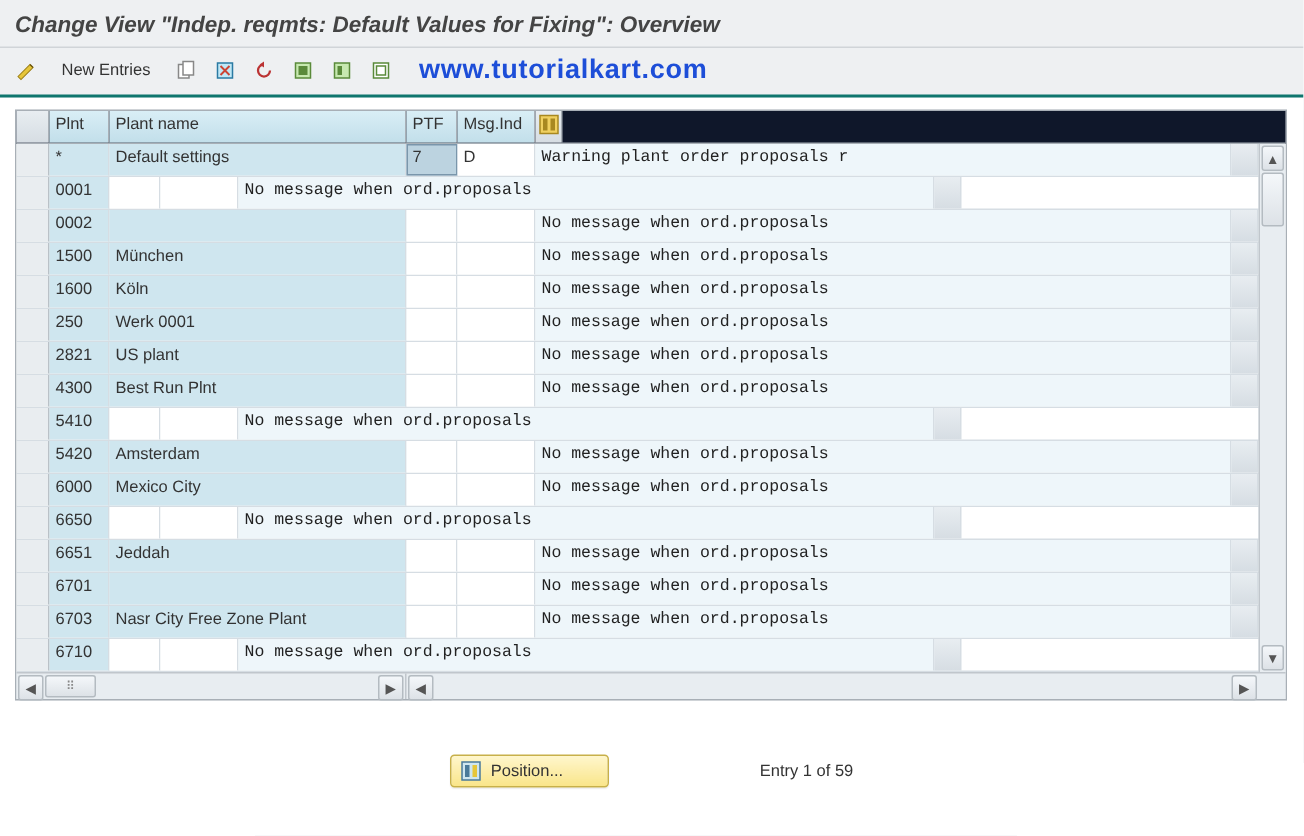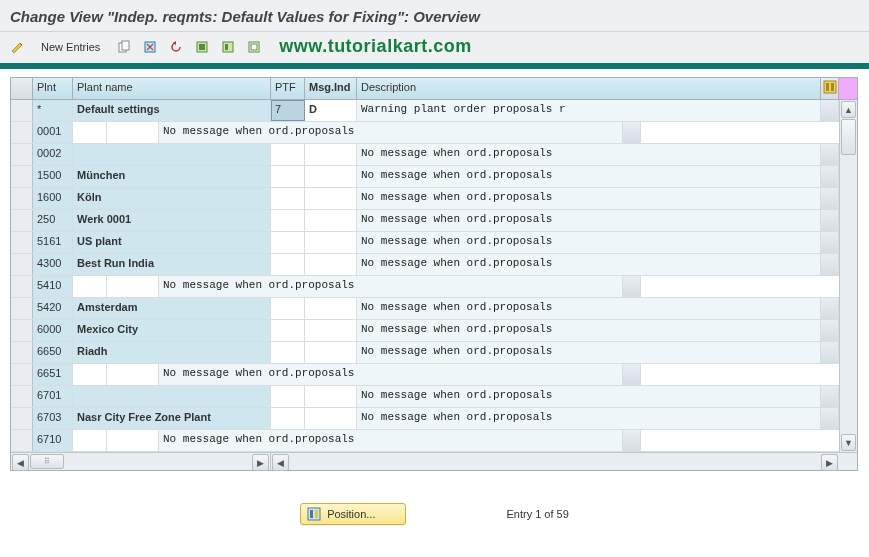--- a/index.html
+++ b/index.html
@@ -21,21 +21,21 @@
   }
   .title {
     font-size: 15px;
     font-style: italic;
     font-weight: bold;
     color: #444;
   }
   .toolbar {
     background: #eef0f2;
     padding: 4px 6px 6px 6px;
-    border-bottom: 6px solid #0f766e;
+    border-bottom: 2px solid #0f766e;
     display: flex;
     align-items: center;
     gap: 4px;
   }
   .tb-btn {
     display: inline-flex;
     align-items: center;
     justify-content: center;
     width: 22px;
     height: 20px;
@@ -45,53 +45,53 @@
   }
   .tb-new {
     width: auto;
     padding: 2px 8px;
     font-size: 11px;
     color: #333;
   }
   .watermark {
     margin-left: 10px;
     font-size: 18px;
-    color: #15803d;
+    color: #1d4ed8;
     font-weight: bold;
     letter-spacing: 0.5px;
   }
   .content {
     padding: 8px 10px;
   }
   .grid-wrap {
     border: 1px solid #a8afb6;
     width: 848px;
     position: relative;
     background:#eef0f2;
   }
   .grid-header {
     display: flex;
-    background: #f0abfc;
+    background: #0f172a;
     border-bottom: 1px solid #a8afb6;
     height: 22px;
   }
   .gh-cell {
     border-right: 1px solid #a8afb6;
     padding: 3px 4px;
     font-size: 11px;
     color: #333;
     overflow: hidden;
     white-space: nowrap;
     background: linear-gradient(#d9eef6, #c2dfea);
   }
   .col-sel   { width: 22px;  background: linear-gradient(#e8edf1,#d6dde3); }
   .col-plnt  { width: 40px; }
   .col-name  { width: 198px; }
   .col-ptf   { width: 34px; }
-  .col-msg   { width: 52px; font-weight: bold; }
+  .col-msg   { width: 52px; }
   .col-desc  { width: 464px; }
   .col-cfg   { width: 18px; background: linear-gradient(#e8edf1,#d6dde3); }
   .grid-body {
     max-height: 352px;
     overflow: hidden;
     position: relative;
   }
   .grid-row {
     display: flex;
     height: 22px;
@@ -101,21 +101,21 @@
   .gc {
     border-right: 1px solid #d6dde3;
     padding: 3px 4px;
     font-size: 11px;
     overflow: hidden;
     white-space: nowrap;
     text-overflow: clip;
   }
   .gc.col-sel { background:#e9edf0; border-right-color:#bac1c7; }
   .gc.col-plnt { background:#cfe6ef; }
-  .gc.col-name { background:#cfe6ef;font-weight:bold; }
+  .gc.col-name { background:#cfe6ef; }
   .gc.col-ptf  { background:#fff; }
   .gc.col-msg  { background:#fff; }
   .gc.col-desc { background:#eef6fa; font-family: "Courier New", monospace; font-size:11px; color:#222; }
   .ptf-active {
     background: #bcd3e0 !important;
     border: 1px solid #7a96ab;
     padding: 2px 3px;
   }
   .grid-vscroll {
     position: absolute;
@@ -235,21 +235,20 @@
 </div>
 
 <div class="content">
   <div class="grid-wrap">
     <div class="grid-header">
       <div class="gh-cell col-sel"></div>
       <div class="gh-cell col-plnt">Plnt</div>
       <div class="gh-cell col-name">Plant name</div>
       <div class="gh-cell col-ptf">PTF</div>
       <div class="gh-cell col-msg">Msg.Ind</div>
-      <div class="gh-cell col-desc">Description</div>
       <div class="gh-cell col-cfg" style="padding:2px;">
         <svg width="14" height="14" viewBox="0 0 14 14">
             <rect x="1" y="1" width="12" height="12" fill="#f0d060" stroke="#a88820"></rect>
             <rect x="3" y="3" width="3" height="8" fill="#a88820"></rect>
             <rect x="8" y="3" width="3" height="8" fill="#a88820"></rect>
           </svg>
       </div>
     </div>
     <div class="grid-body" id="grid-body">
         <div class="grid-row">
@@ -300,31 +299,31 @@
           <div class="gc col-sel"></div>
           <div class="gc col-plnt">250</div>
           <div class="gc col-name">Werk 0001</div>
           <div class="gc col-ptf"></div>
           <div class="gc col-msg"></div>
           <div class="gc col-desc">No message when ord.proposals</div>
           <div class="gc col-cfg"></div>
         </div>
         <div class="grid-row">
           <div class="gc col-sel"></div>
-          <div class="gc col-plnt">5161</div>
+          <div class="gc col-plnt">2821</div>
           <div class="gc col-name">US plant</div>
           <div class="gc col-ptf"></div>
           <div class="gc col-msg"></div>
           <div class="gc col-desc">No message when ord.proposals</div>
           <div class="gc col-cfg"></div>
         </div>
         <div class="grid-row">
           <div class="gc col-sel"></div>
           <div class="gc col-plnt">4300</div>
-          <div class="gc col-name">Best Run India</div>
+          <div class="gc col-name">Best Run Plnt</div>
           <div class="gc col-ptf"></div>
           <div class="gc col-msg"></div>
           <div class="gc col-desc">No message when ord.proposals</div>
           <div class="gc col-cfg"></div>
         </div>
         <div class="grid-row">
           <div class="gc col-sel"></div>
           <div class="gc col-plnt">5410</div>
           <div class="gc col-ptf"></div>
           <div class="gc col-msg"></div>
@@ -345,29 +344,29 @@
           <div class="gc col-plnt">6000</div>
           <div class="gc col-name">Mexico City</div>
           <div class="gc col-ptf"></div>
           <div class="gc col-msg"></div>
           <div class="gc col-desc">No message when ord.proposals</div>
           <div class="gc col-cfg"></div>
         </div>
         <div class="grid-row">
           <div class="gc col-sel"></div>
           <div class="gc col-plnt">6650</div>
-          <div class="gc col-name">Riadh</div>
           <div class="gc col-ptf"></div>
           <div class="gc col-msg"></div>
           <div class="gc col-desc">No message when ord.proposals</div>
           <div class="gc col-cfg"></div>
         </div>
         <div class="grid-row">
           <div class="gc col-sel"></div>
           <div class="gc col-plnt">6651</div>
+          <div class="gc col-name">Jeddah</div>
           <div class="gc col-ptf"></div>
           <div class="gc col-msg"></div>
           <div class="gc col-desc">No message when ord.proposals</div>
           <div class="gc col-cfg"></div>
         </div>
         <div class="grid-row">
           <div class="gc col-sel"></div>
           <div class="gc col-plnt">6701</div>
           <div class="gc col-name"></div>
           <div class="gc col-ptf"></div>

